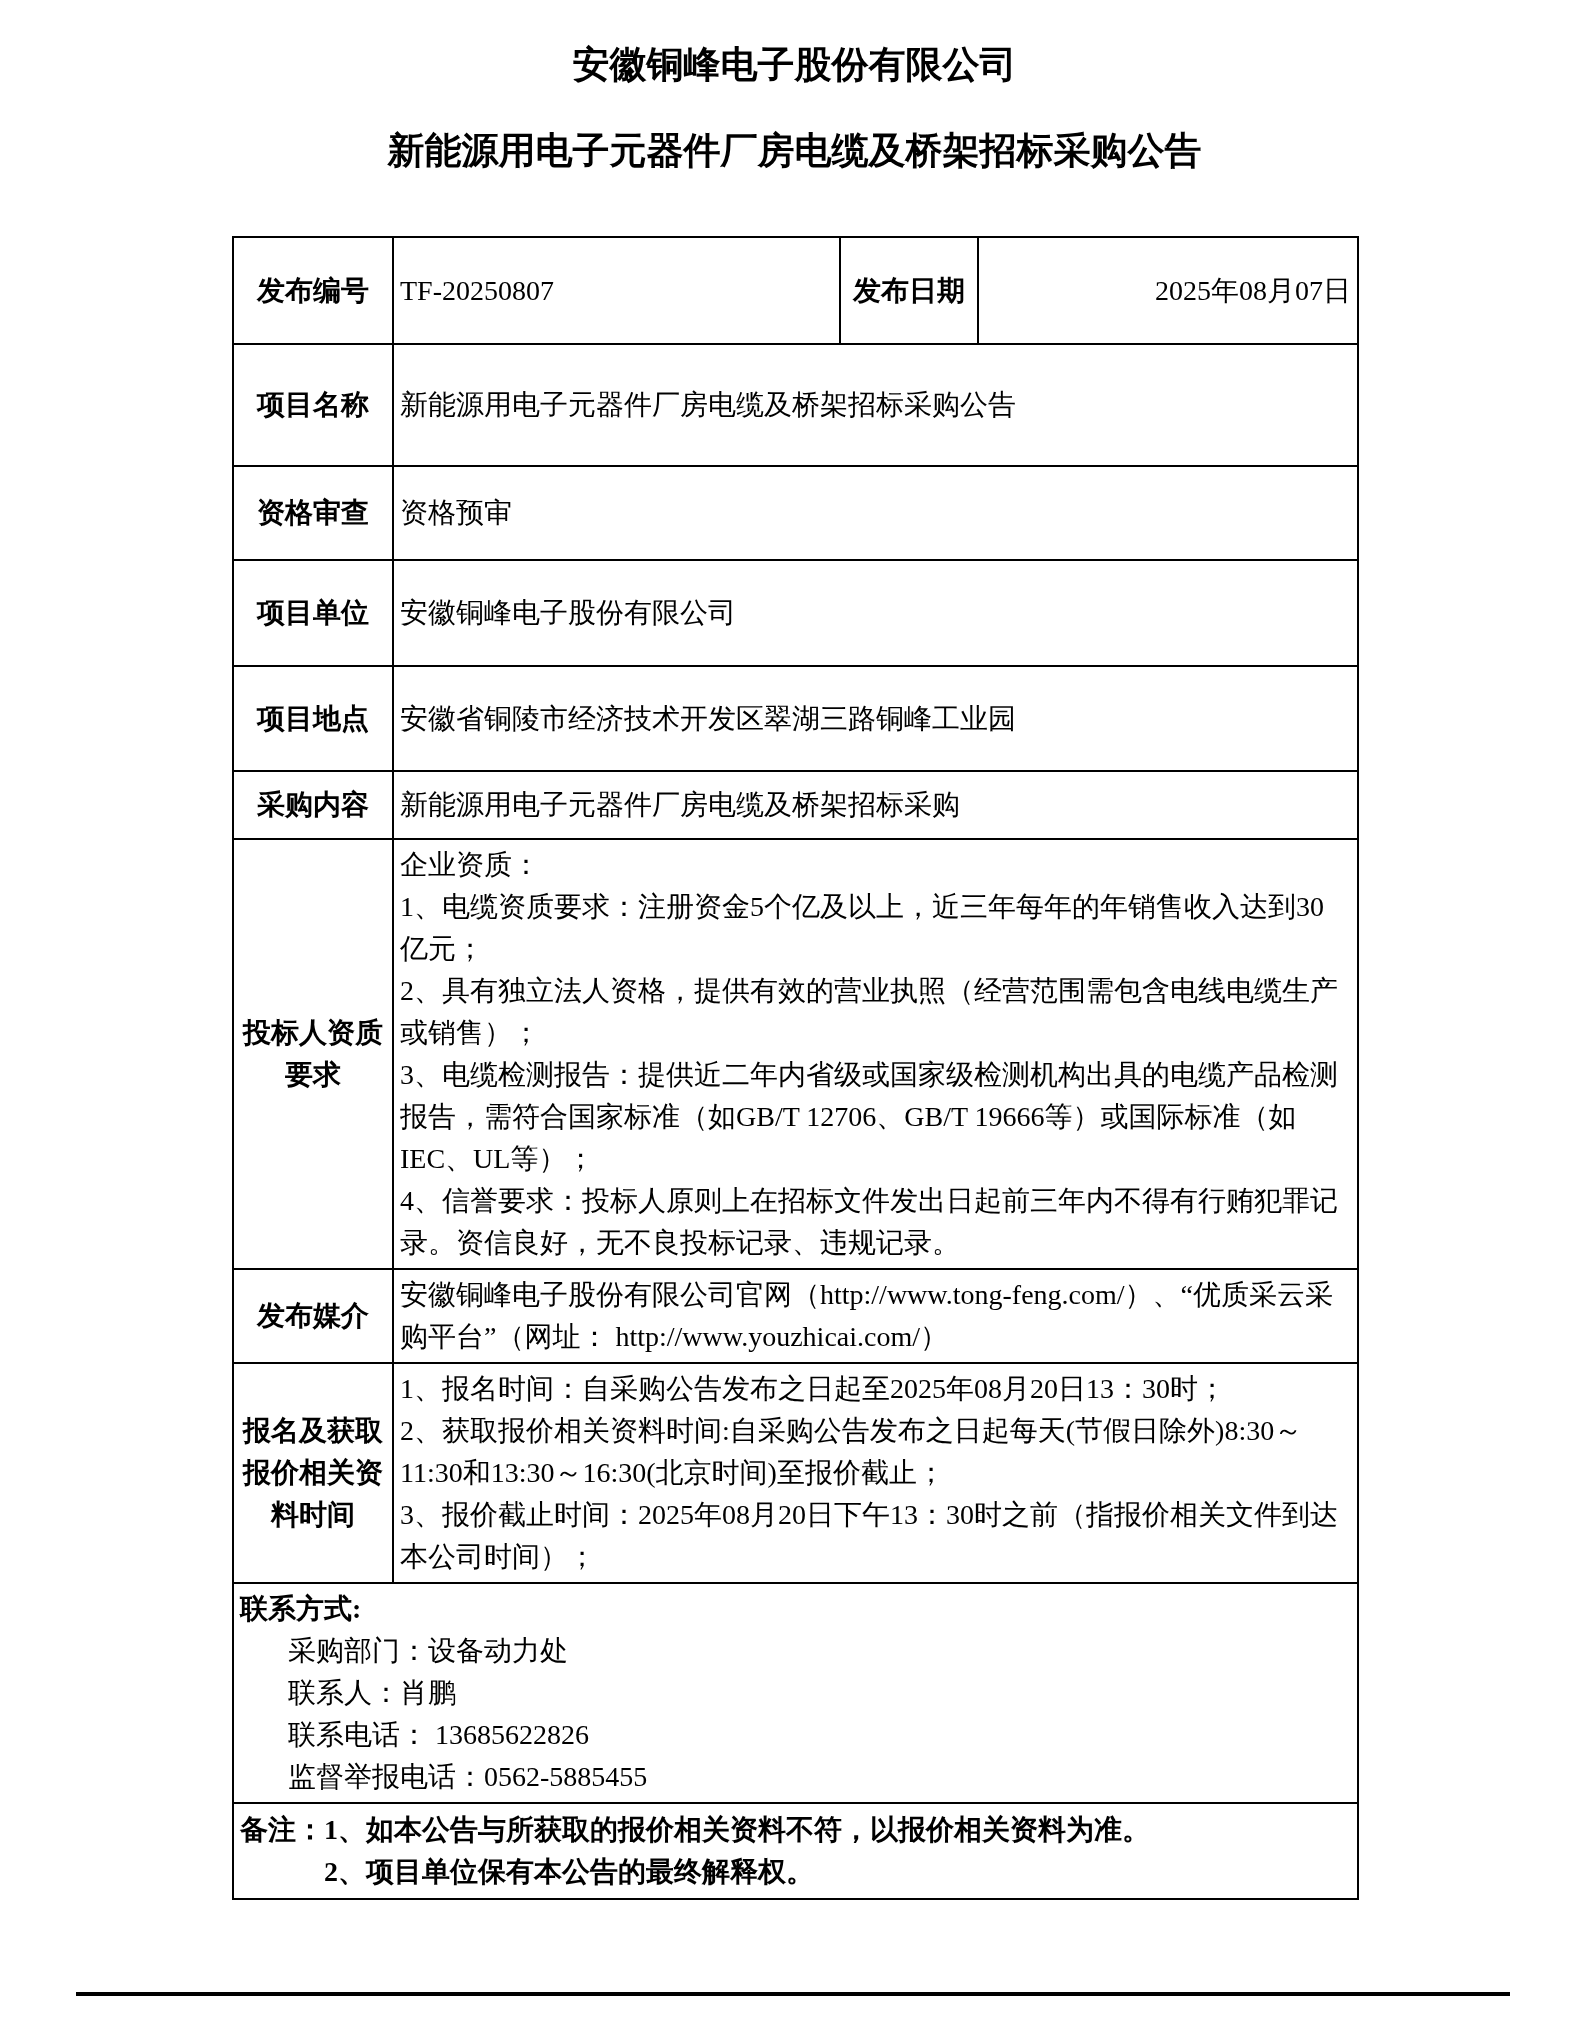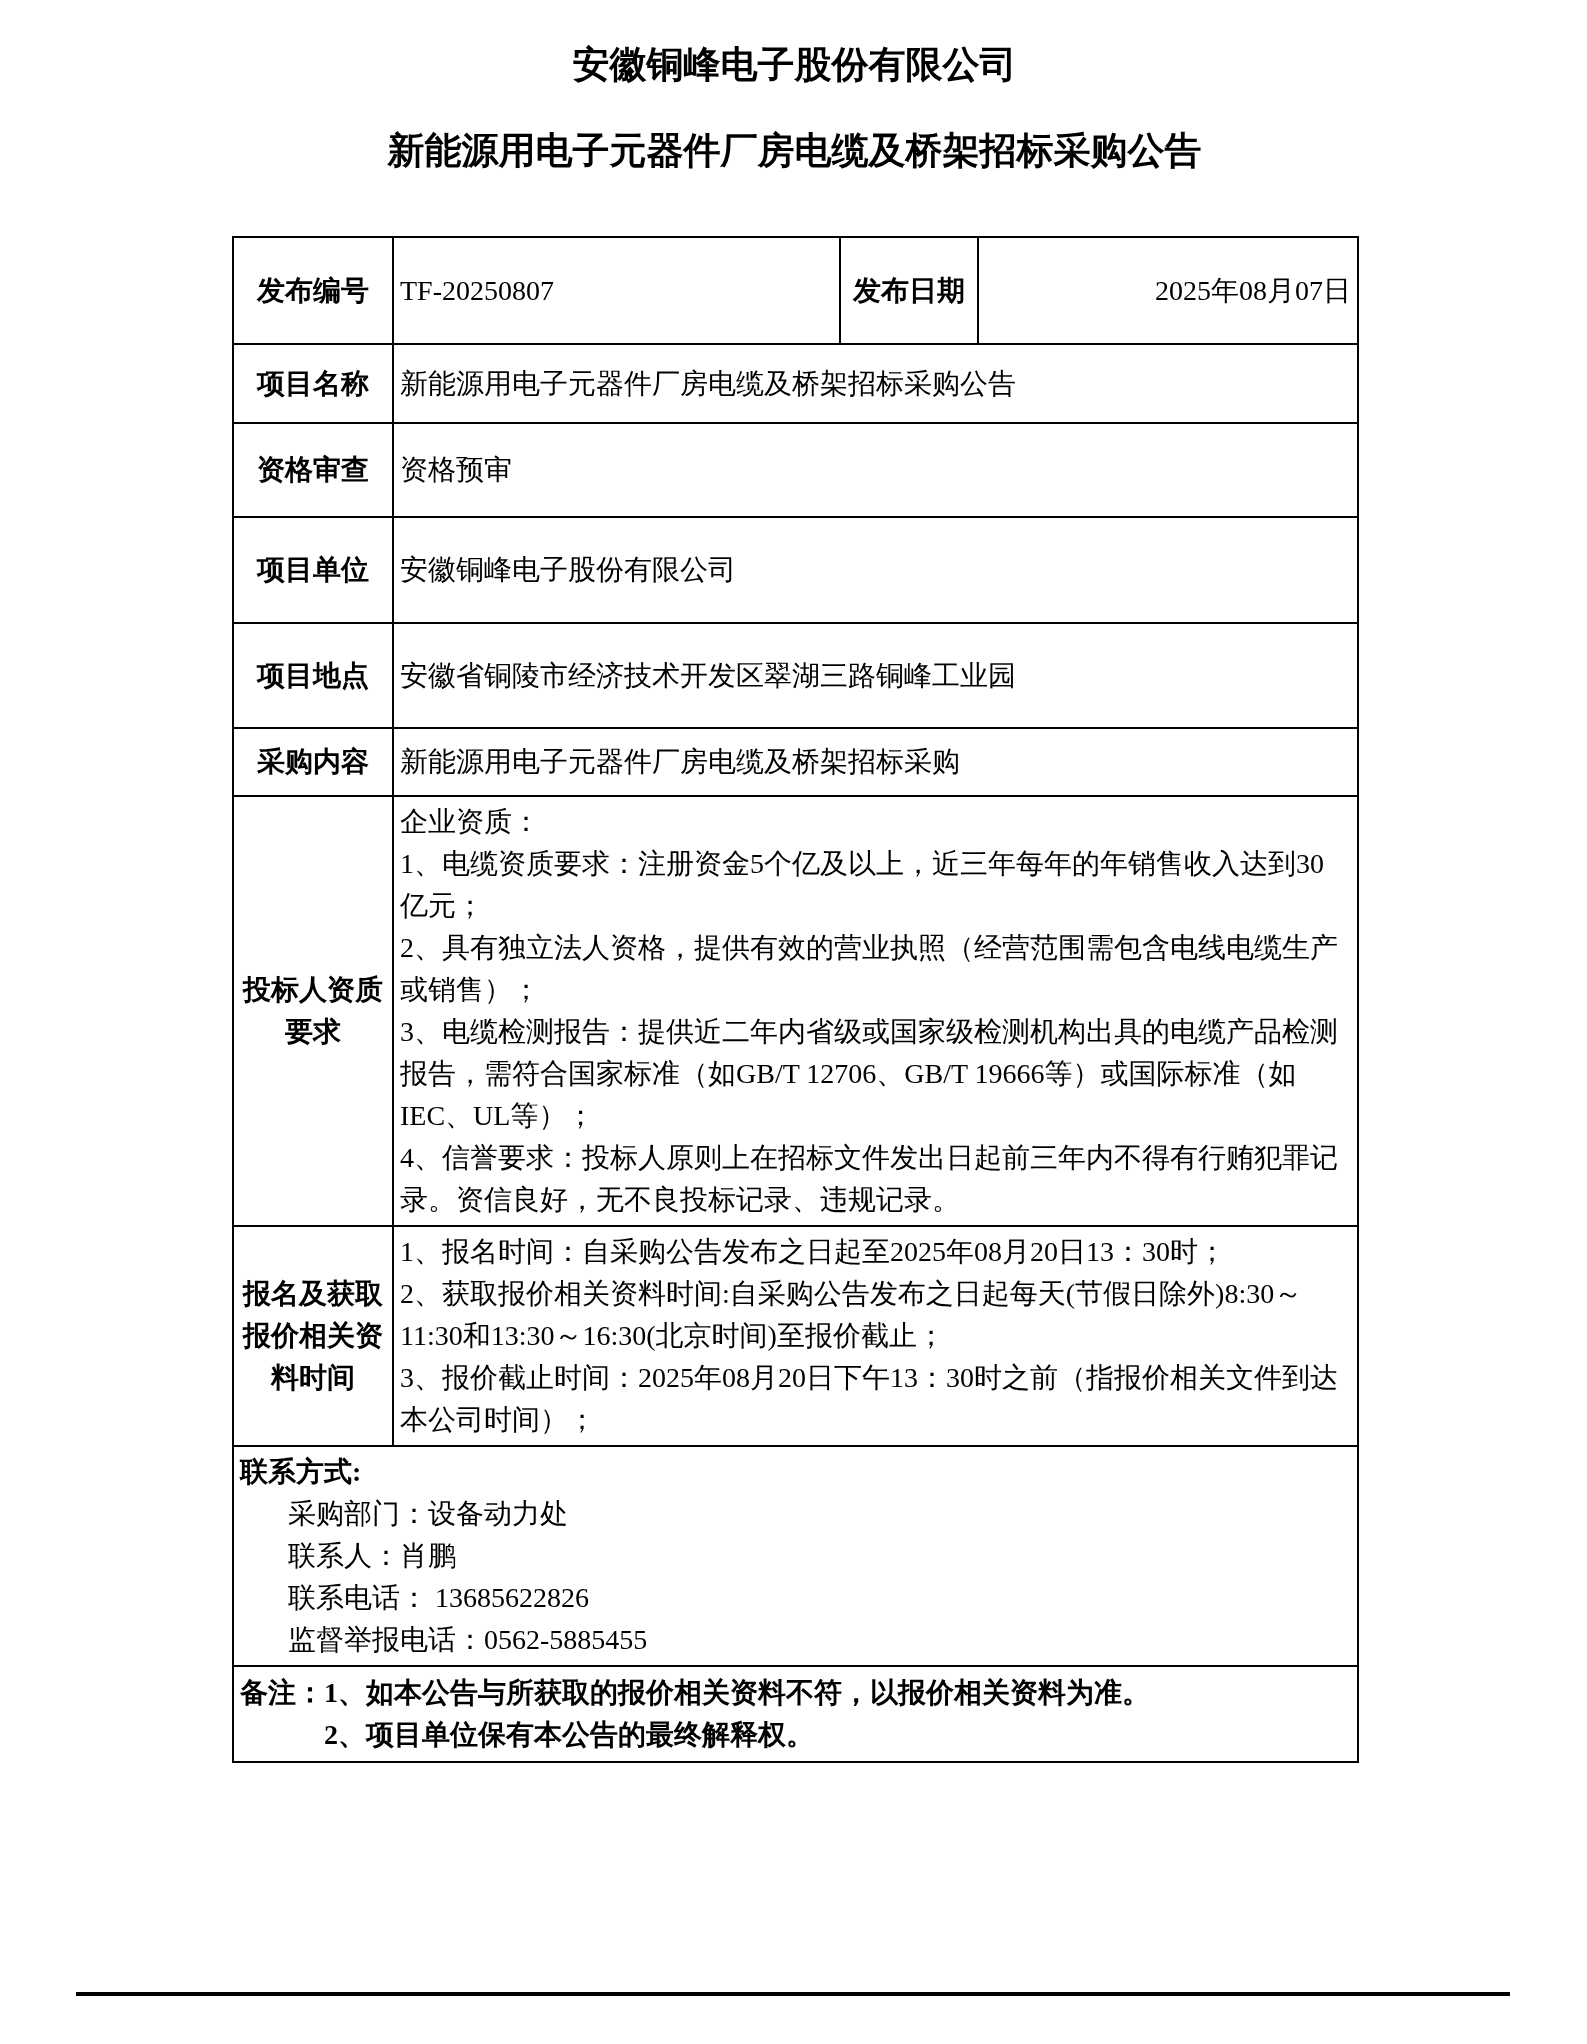--- a/index.html
+++ b/index.html
@@ -52,21 +52,21 @@
     overflow: hidden;
   }
   td.lbl {
     font-weight: bold;
     text-align: center;
     padding: 4px 8px;
   }
   td.center { text-align: right; }
   td p { margin: 0; }
   .r1  { height: 107px; margin-top: 29px; }
-  .r2  { height: 79px; }
+  .r2  { height: 122px; }
   .r3  { height: 94px;  }
   .r4  { height: 106px; }
   .r5  { height: 105px; }
   .r6  { height: 68px;  }
   .r7  { height: 410px; }
   .r8  { height: 92px;  }
   .r9  { height: 213px; }
   .r10 { height: 175px; }
   .r11 { height: 96px;  }
   .contact-heading { font-weight: bold; }
@@ -135,20 +135,24 @@
       <td class="lbl">投标人资质要求</td>
       <td colspan="3">
         <p>企业资质：</p>
         <p>1、电缆资质要求：注册资金5个亿及以上，近三年每年的年销售收入达到30亿元；</p>
         <p>2、具有独立法人资格，提供有效的营业执照（经营范围需包含电线电缆生产或销售）；</p>
         <p>3、电缆检测报告：提供近二年内省级或国家级检测机构出具的电缆产品检测报告，需符合国家标准（如GB/T 12706、GB/T 19666等）或国际标准（如IEC、UL等）；</p>
         <p>4、信誉要求：投标人原则上在招标文件发出日起前三年内不得有行贿犯罪记录。资信良好，无不良投标记录、违规记录。</p>
       </td>
     </tr>
 
+    <tr class="r8">
+      <td class="lbl">发布媒介</td>
+      <td colspan="3">安徽铜峰电子股份有限公司官网（http://www.tong-feng.com/）、“优质采云采购平台”（网址： http://www.youzhicai.com/）</td>
+    </tr>
 
     <tr class="r9">
       <td class="lbl">报名及获取报价相关资料时间</td>
       <td colspan="3">
         <p>1、报名时间：自采购公告发布之日起至2025年08月20日13：30时；</p>
         <p>2、获取报价相关资料时间:自采购公告发布之日起每天(节假日除外)8:30～11:30和13:30～16:30(北京时间)至报价截止；</p>
         <p>3、报价截止时间：2025年08月20日下午13：30时之前（指报价相关文件到达本公司时间）；</p>
       </td>
     </tr>
 

